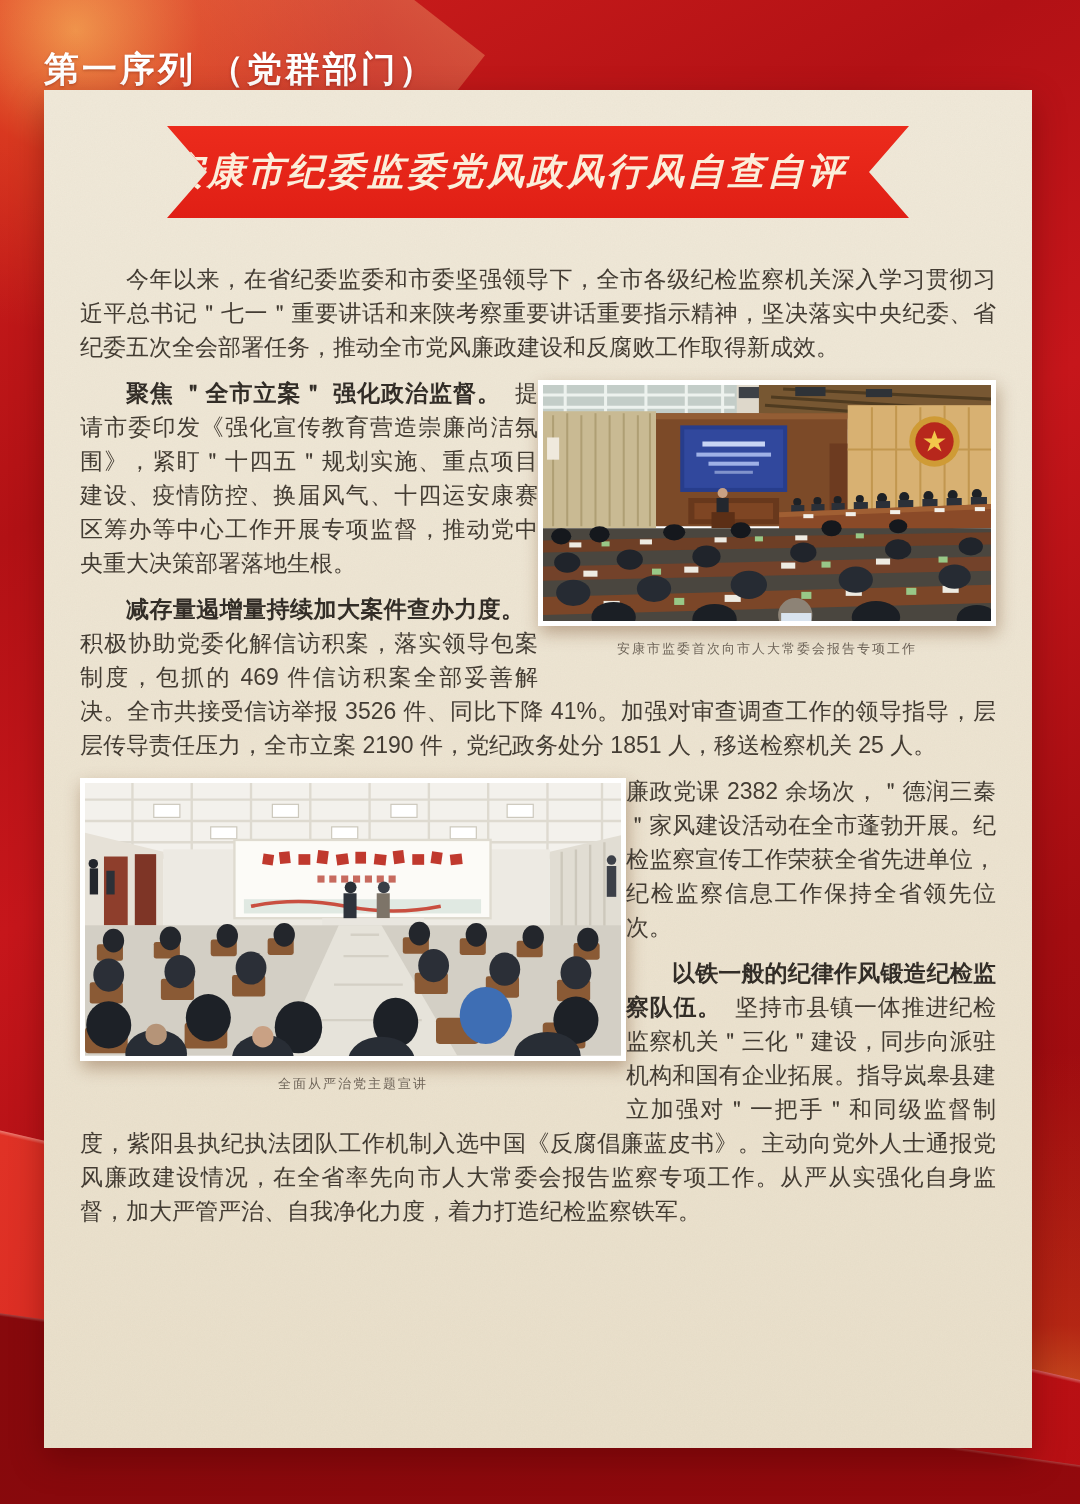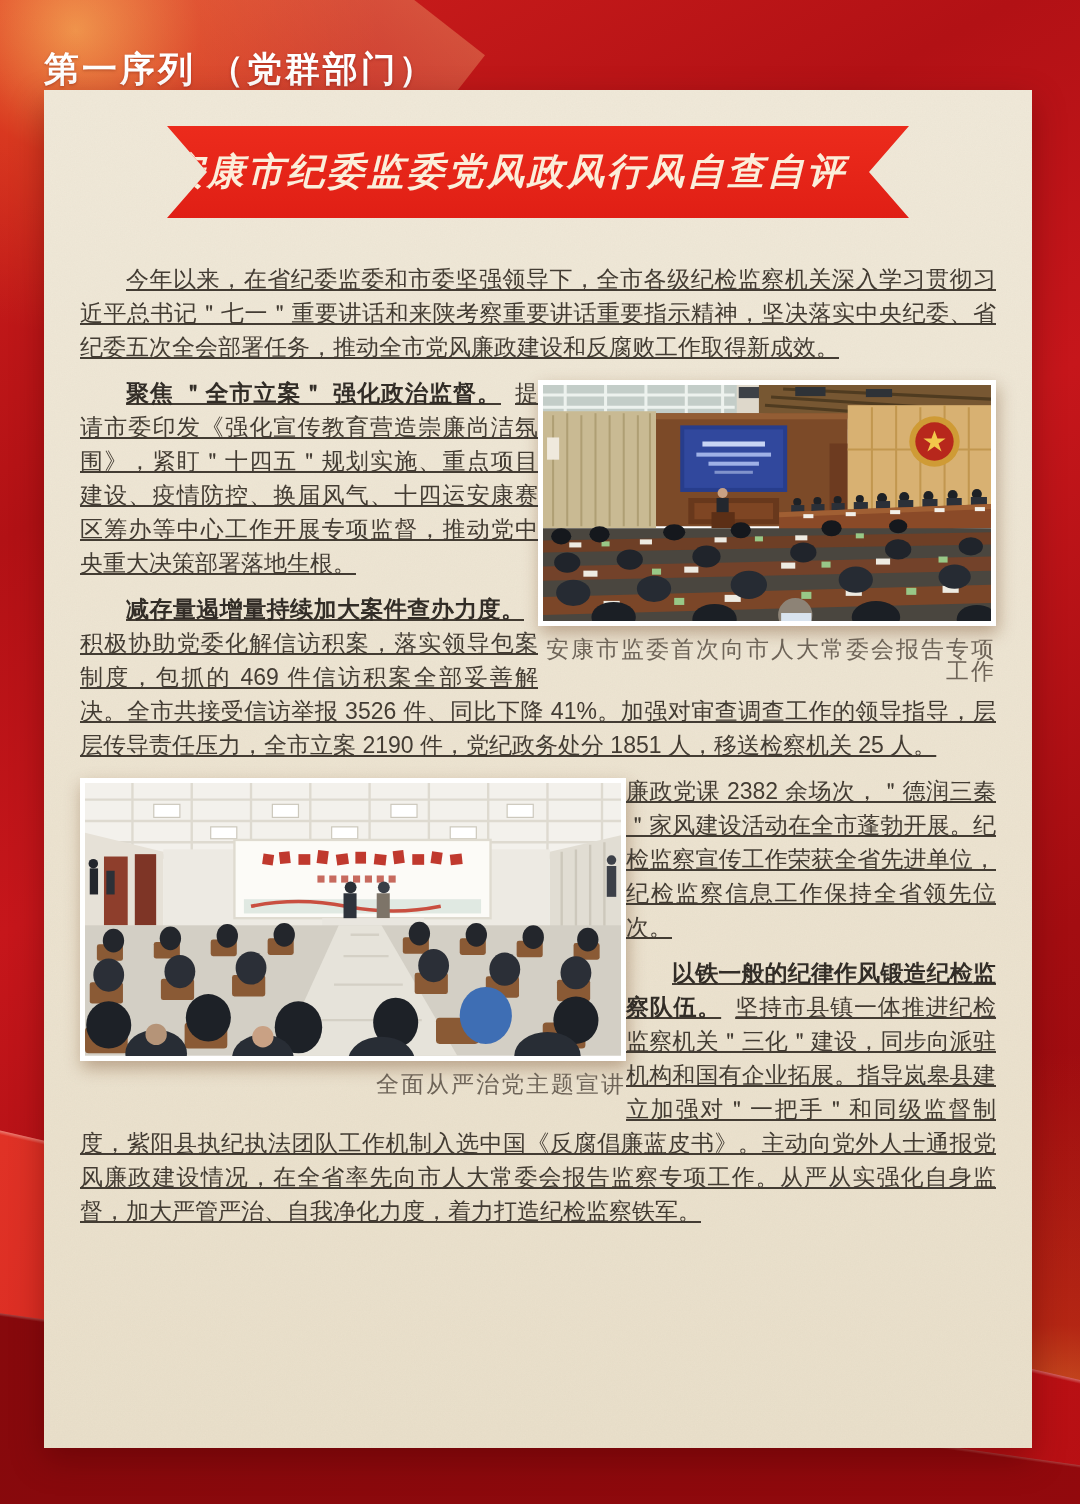--- a/index.html
+++ b/index.html
@@ -34,29 +34,29 @@
     box-shadow:0 12px 30px rgba(70,0,0,.38);}
   .paper-noise{position:absolute;inset:0;width:100%;height:100%;opacity:.55;pointer-events:none;}
   .ribbon{position:relative;width:742px;height:92px;margin:36px auto 0;
     background:linear-gradient(180deg,#ec2b1c 0%,#e01f15 100%);
     -webkit-clip-path:polygon(0 0,100% 0,calc(100% - 40px) 50%,100% 100%,0 100%,40px 50%);
     clip-path:polygon(0 0,100% 0,calc(100% - 40px) 50%,100% 100%,0 100%,40px 50%);
     display:flex;align-items:center;font-style:italic;}
   .ribbon-text{color:#fbeeda;font-size:37px;font-weight:bold;letter-spacing:3px;}
   .content{position:relative;padding:44px 36px 0;font-size:23px;line-height:34px;
     color:#433c33;text-align:justify;}
-  .para{margin:0 0 12px;text-indent:2em;text-decoration:underline;}
+  .para{margin:0 0 12px;text-indent:2em;}
   .para.cont{text-indent:0;}
   .lead{font-weight:bold;color:#322d27;margin-right:14px;}
   figure.photo{margin:4px 0 10px;}
   .float-right{float:right;width:458px;margin-left:18px;margin-top:2px;}
   .float-left{float:left;width:546px;margin-right:20px;margin-top:2px;}
   .frame{background:#ffffff;padding:5px;box-shadow:2px 7px 16px rgba(95,45,10,.35);}
   .frame svg{display:block;width:100%;height:auto;}
-  figcaption{text-align:right;font-size:23px;color:#6e6458;margin-top:12px;
+  figcaption{text-align:center;font-size:13px;color:#6e6458;margin-top:12px;
     line-height:22px;letter-spacing:2px;}
   .clear{clear:both;}
 </style>
 </head>
 <body>
 
 <div class="stage">
   <div class="bg-ray"></div>
   <div class="bg-band-bright"></div>
   <div class="bg-band-dark"></div>

